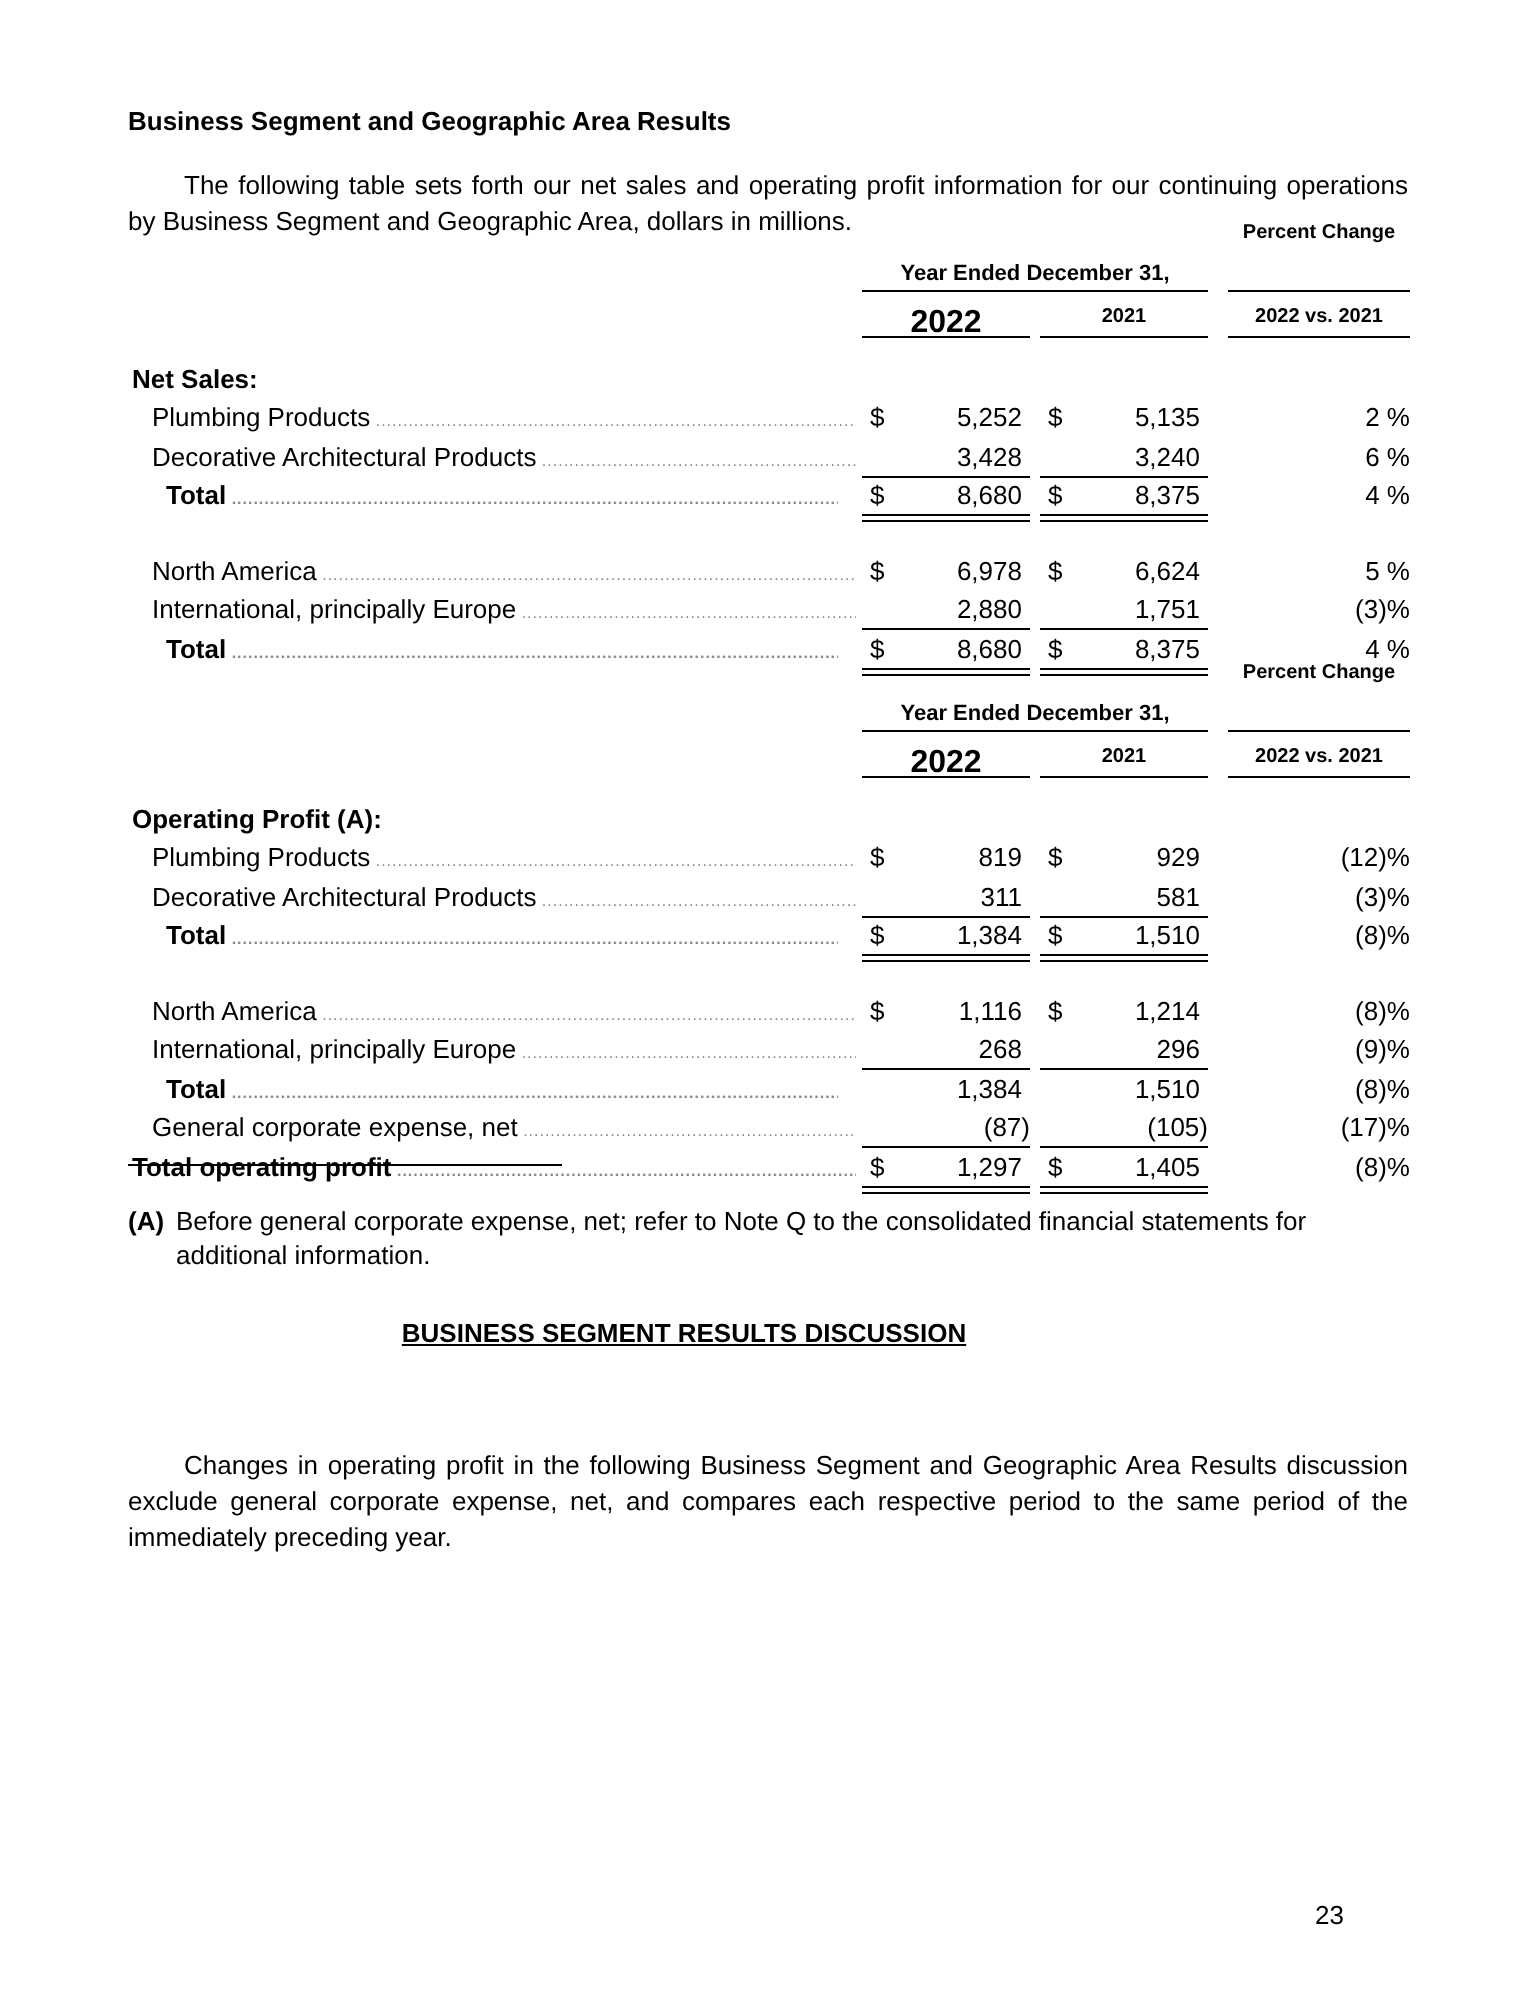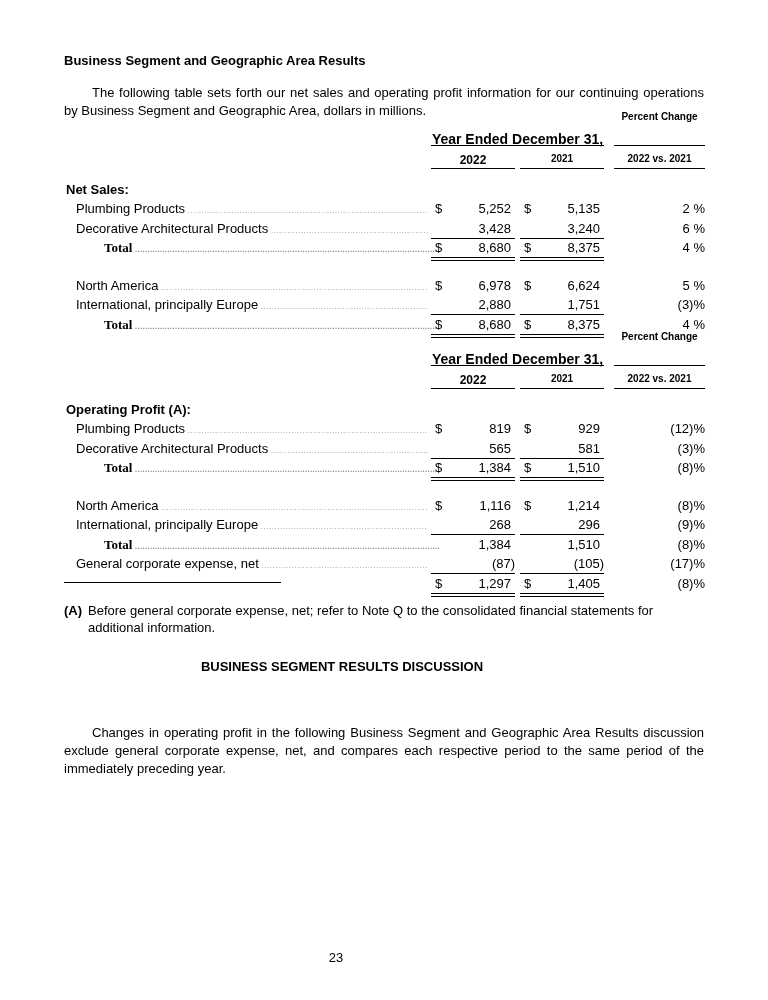--- a/index.html
+++ b/index.html
@@ -5,56 +5,56 @@
   html, body { margin: 0; padding: 0; background: #ffffff; }
   body { width: 768px; height: 1000px; position: relative; overflow: hidden;
          font-family: "Liberation Sans", sans-serif; color: #000; font-size: 13px; }
   .abs { position: absolute; }
   .h1 { left: 64px; top: 53px; font-weight: bold; font-size: 13px; }
   .intro { left: 64px; top: 84px; width: 640px; line-height: 18px; text-align: justify; text-indent: 28px; }
 
   .tbl { position: absolute; left: 64px; width: 641px; }
   .hdr { position: relative; height: 58px; }
   .hdr .yr { position: absolute; left: 367px; width: 173px; top: 9px; text-align: center;
-             font-weight: bold; font-size: 14px; }
+             font-weight: bold; font-size: 11px; }
   .hdr .yrline { position: absolute; left: 367px; width: 173px; top: 23px; border-top: 1.5px solid #000; }
   .hdr .pc { position: absolute; left: 550px; width: 91px; top: -11px; text-align: center;
              font-weight: bold; font-size: 10px; line-height: 12px; }
   .hdr .pcline { position: absolute; left: 550px; width: 91px; top: 23px; border-top: 1.5px solid #000; }
-  .hdr .c1 { position: absolute; left: 367px; width: 84px; top: 31px; text-align: center; font-weight: bold; font-size: 12px; }
+  .hdr .c1 { position: absolute; left: 367px; width: 84px; top: 31px; text-align: center; font-weight: bold; font-size: 16px; }
   .hdr .c2 { position: absolute; left: 456px; width: 84px; top: 31px; text-align: center; font-weight: bold; font-size: 10px; }
   .hdr .c3 { position: absolute; left: 550px; width: 91px; top: 31px; text-align: center; font-weight: bold; font-size: 10px; }
   .hdr .l1 { position: absolute; left: 367px; width: 84px; top: 46px; border-top: 1.5px solid #000; }
   .hdr .l2 { position: absolute; left: 456px; width: 84px; top: 46px; border-top: 1.5px solid #000; }
   .hdr .l3 { position: absolute; left: 550px; width: 91px; top: 46px; border-top: 1.5px solid #000; }
 
   .sect { height: 19px; line-height: 19px; font-weight: bold; font-size: 13px; padding-left: 2px; }
   .row { position: relative; height: 19.5px; line-height: 19px; }
   .row .lbl { position: absolute; left: 12px; width: 352px; overflow: hidden; white-space: nowrap; }
-  .row .lbl.ind { left: 40px; width: 336px; font-weight: bold; font-family: Liberation Serif, serif; }
+  .row .lbl.ind { left: 19px; width: 336px; font-weight: bold; }
   .row .lbl.top { left: 2px; width: 362px; font-weight: bold; }
   .row .lbl::after { content: " .............................................................................................................................................................................";
                      color: #888; font-size: 8px; letter-spacing: 0.5px; }
   .row .cell { position: absolute; width: 84px; height: 19px; }
   .row .a { left: 367px; }
   .row .b { left: 456px; }
   .row .cell .d { position: absolute; left: 4px; }
   .row .cell .v { position: absolute; right: 4px; }
   .row .p { position: absolute; left: 550px; width: 91px; text-align: right; }
   .ul { border-bottom: 1.5px solid #000; text-align: center; }
   .dul { border-bottom: 4px double #000; }
   .spacer { height: 18px; }
 
   .rule { left: 64px; top: 582px; width: 217px; border-top: 1.5px solid #000; }
   .note { left: 64px; top: 602px; width: 640px; line-height: 17px; }
   .note .tag { font-weight: bold; position: absolute; left: 0; }
   .note .txt { display: block; padding-left: 24px; }
-  .subhead { left: 0; width: 684px; top: 659px; text-align: center; font-weight: bold; }
+  .subhead { left: 0; width: 684px; top: 659px; text-align: center; font-weight: bold; text-decoration: underline; }
   .para { left: 64px; top: 724px; width: 640px; line-height: 18px; text-align: justify; text-indent: 28px; }
-  .pageno { left: 0; width: 672px; top: 950px; text-align: center; }
+  .pageno { left: 0; width: 672px; top: 950px; text-align: right; }
 </style>
 </head>
 <body>
 
 <div class="abs h1">Business Segment and Geographic Area Results</div>
 <div class="abs intro">The following table sets forth our net sales and operating profit information for our continuing operations by Business Segment and Geographic Area, dollars in millions.</div>
 
 <div class="tbl" style="top:122px;">
   <div class="hdr">
     <div class="yr">Year Ended December 31,</div>
@@ -169,21 +169,21 @@
     <span class="cell b">
         <span class="d">$</span>
         <span class="v">929</span>
       </span>
     <span class="p">(12)%</span>
   </div>
   <div class="row">
     <span class="lbl">Decorative Architectural Products</span>
     <span class="cell a ul">
         <span class="d"></span>
-        <span class="v">565</span>
+        <span class="v">311</span>
       </span>
     <span class="cell b ul">
         <span class="d"></span>
         <span class="v">581</span>
       </span>
     <span class="p">(3)%</span>
   </div>
   <div class="row">
     <span class="lbl ind">Total</span>
     <span class="cell a dul">
@@ -239,20 +239,21 @@
         <span class="d"></span>
         <span class="v" style="right:0">(87)</span>
       </span>
     <span class="cell b ul">
         <span class="d"></span>
         <span class="v" style="right:0">(105)</span>
       </span>
     <span class="p">(17)%</span>
   </div>
   <div class="row">
+    <span class="lbl top">Total operating profit</span>
     <span class="cell a dul">
         <span class="d">$</span>
         <span class="v">1,297</span>
       </span>
     <span class="cell b dul">
         <span class="d">$</span>
         <span class="v">1,405</span>
       </span>
     <span class="p">(8)%</span>
   </div>

